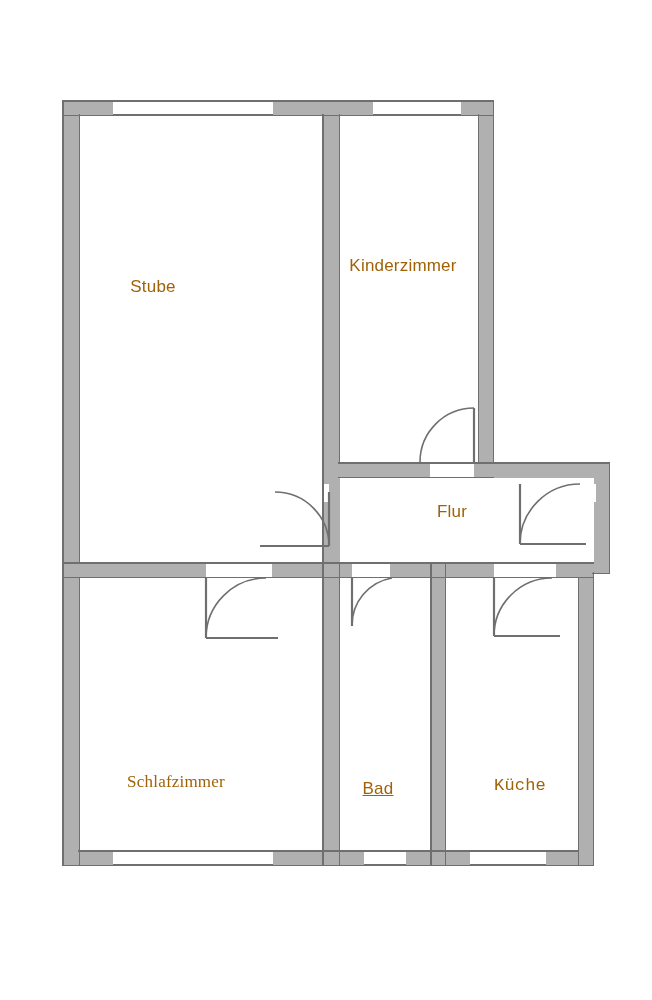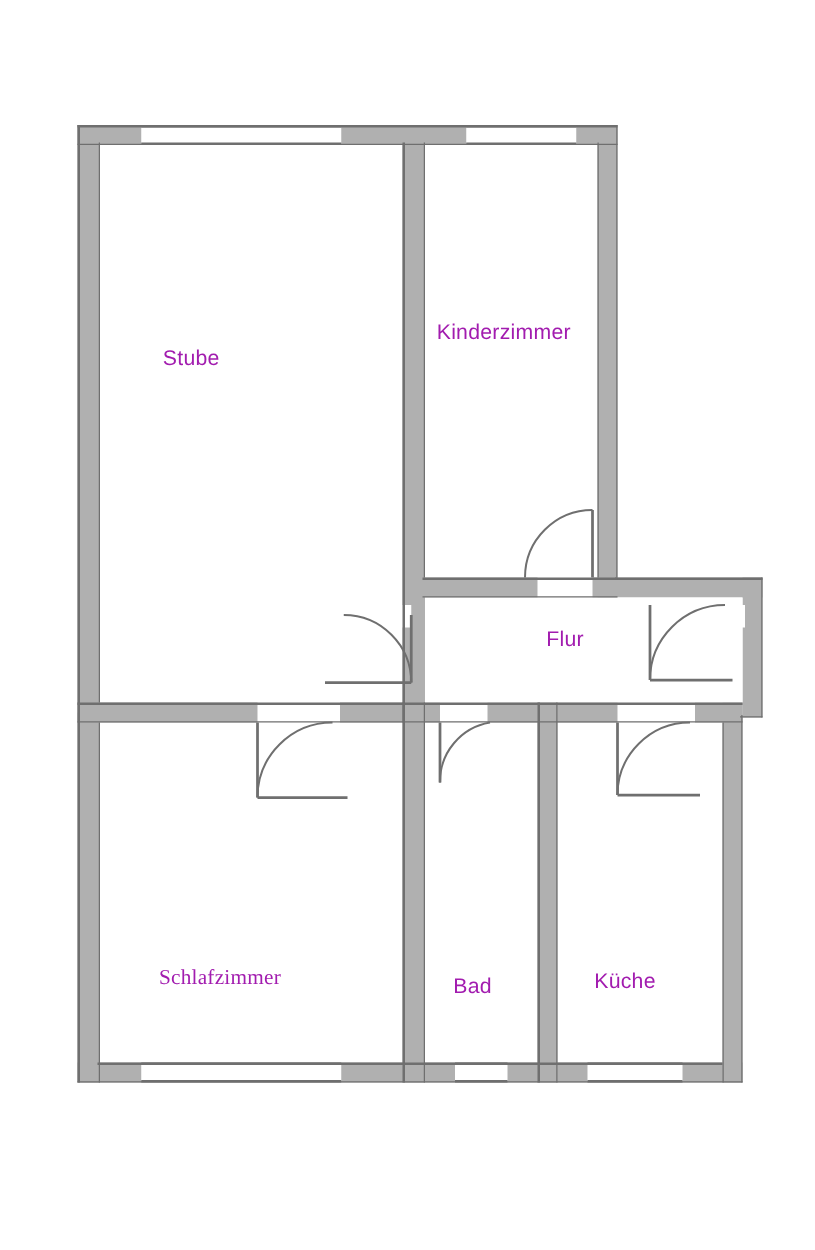--- a/index.html
+++ b/index.html
@@ -26,21 +26,21 @@
     position: absolute;
     background: #6f6f6f;
   }
   .room {
     position: absolute;
     background: #ffffff;
     box-sizing: border-box;
   }
   .room-label {
     position: absolute;
-    color: #a21caf;
+    color: #a16207;
     font-size: 17px;
     white-space: nowrap;
     transform: translate(-50%, -50%);
     letter-spacing: 0.2px;
   }
   .door {
     position: absolute;
   }
   .door svg {
     display: block;
@@ -199,16 +199,16 @@
       <path class="leaf" d="M 0 0 L 0 58"></path>
       <path class="arc" d="M 0 58 A 58 58 0 0 1 58 0"></path>
       <path class="leaf" d="M 0 58 L 66 58"></path>
     </svg>
   </div>
 
   <div class="room-label" style="left:153px; top:287px;">Stube</div>
   <div class="room-label" style="left:403px; top:266px;">Kinderzimmer</div>
   <div class="room-label" style="left:452px; top:512px;">Flur</div>
   <div class="room-label" style="left:176px; top:782px;font-family:Liberation Serif, serif;">Schlafzimmer</div>
-  <div class="room-label" style="left:378px; top:789px;">Bad</div>
-  <div class="room-label" style="left:500px; top:785px;">Küche</div>
+  <div class="room-label" style="left:378px; top:789px;text-decoration:underline;">Bad</div>
+  <div class="room-label" style="left:520px; top:785px;font-family:Liberation Mono, monospace;">Küche</div>
 
 </div>
 
 </body></html>

